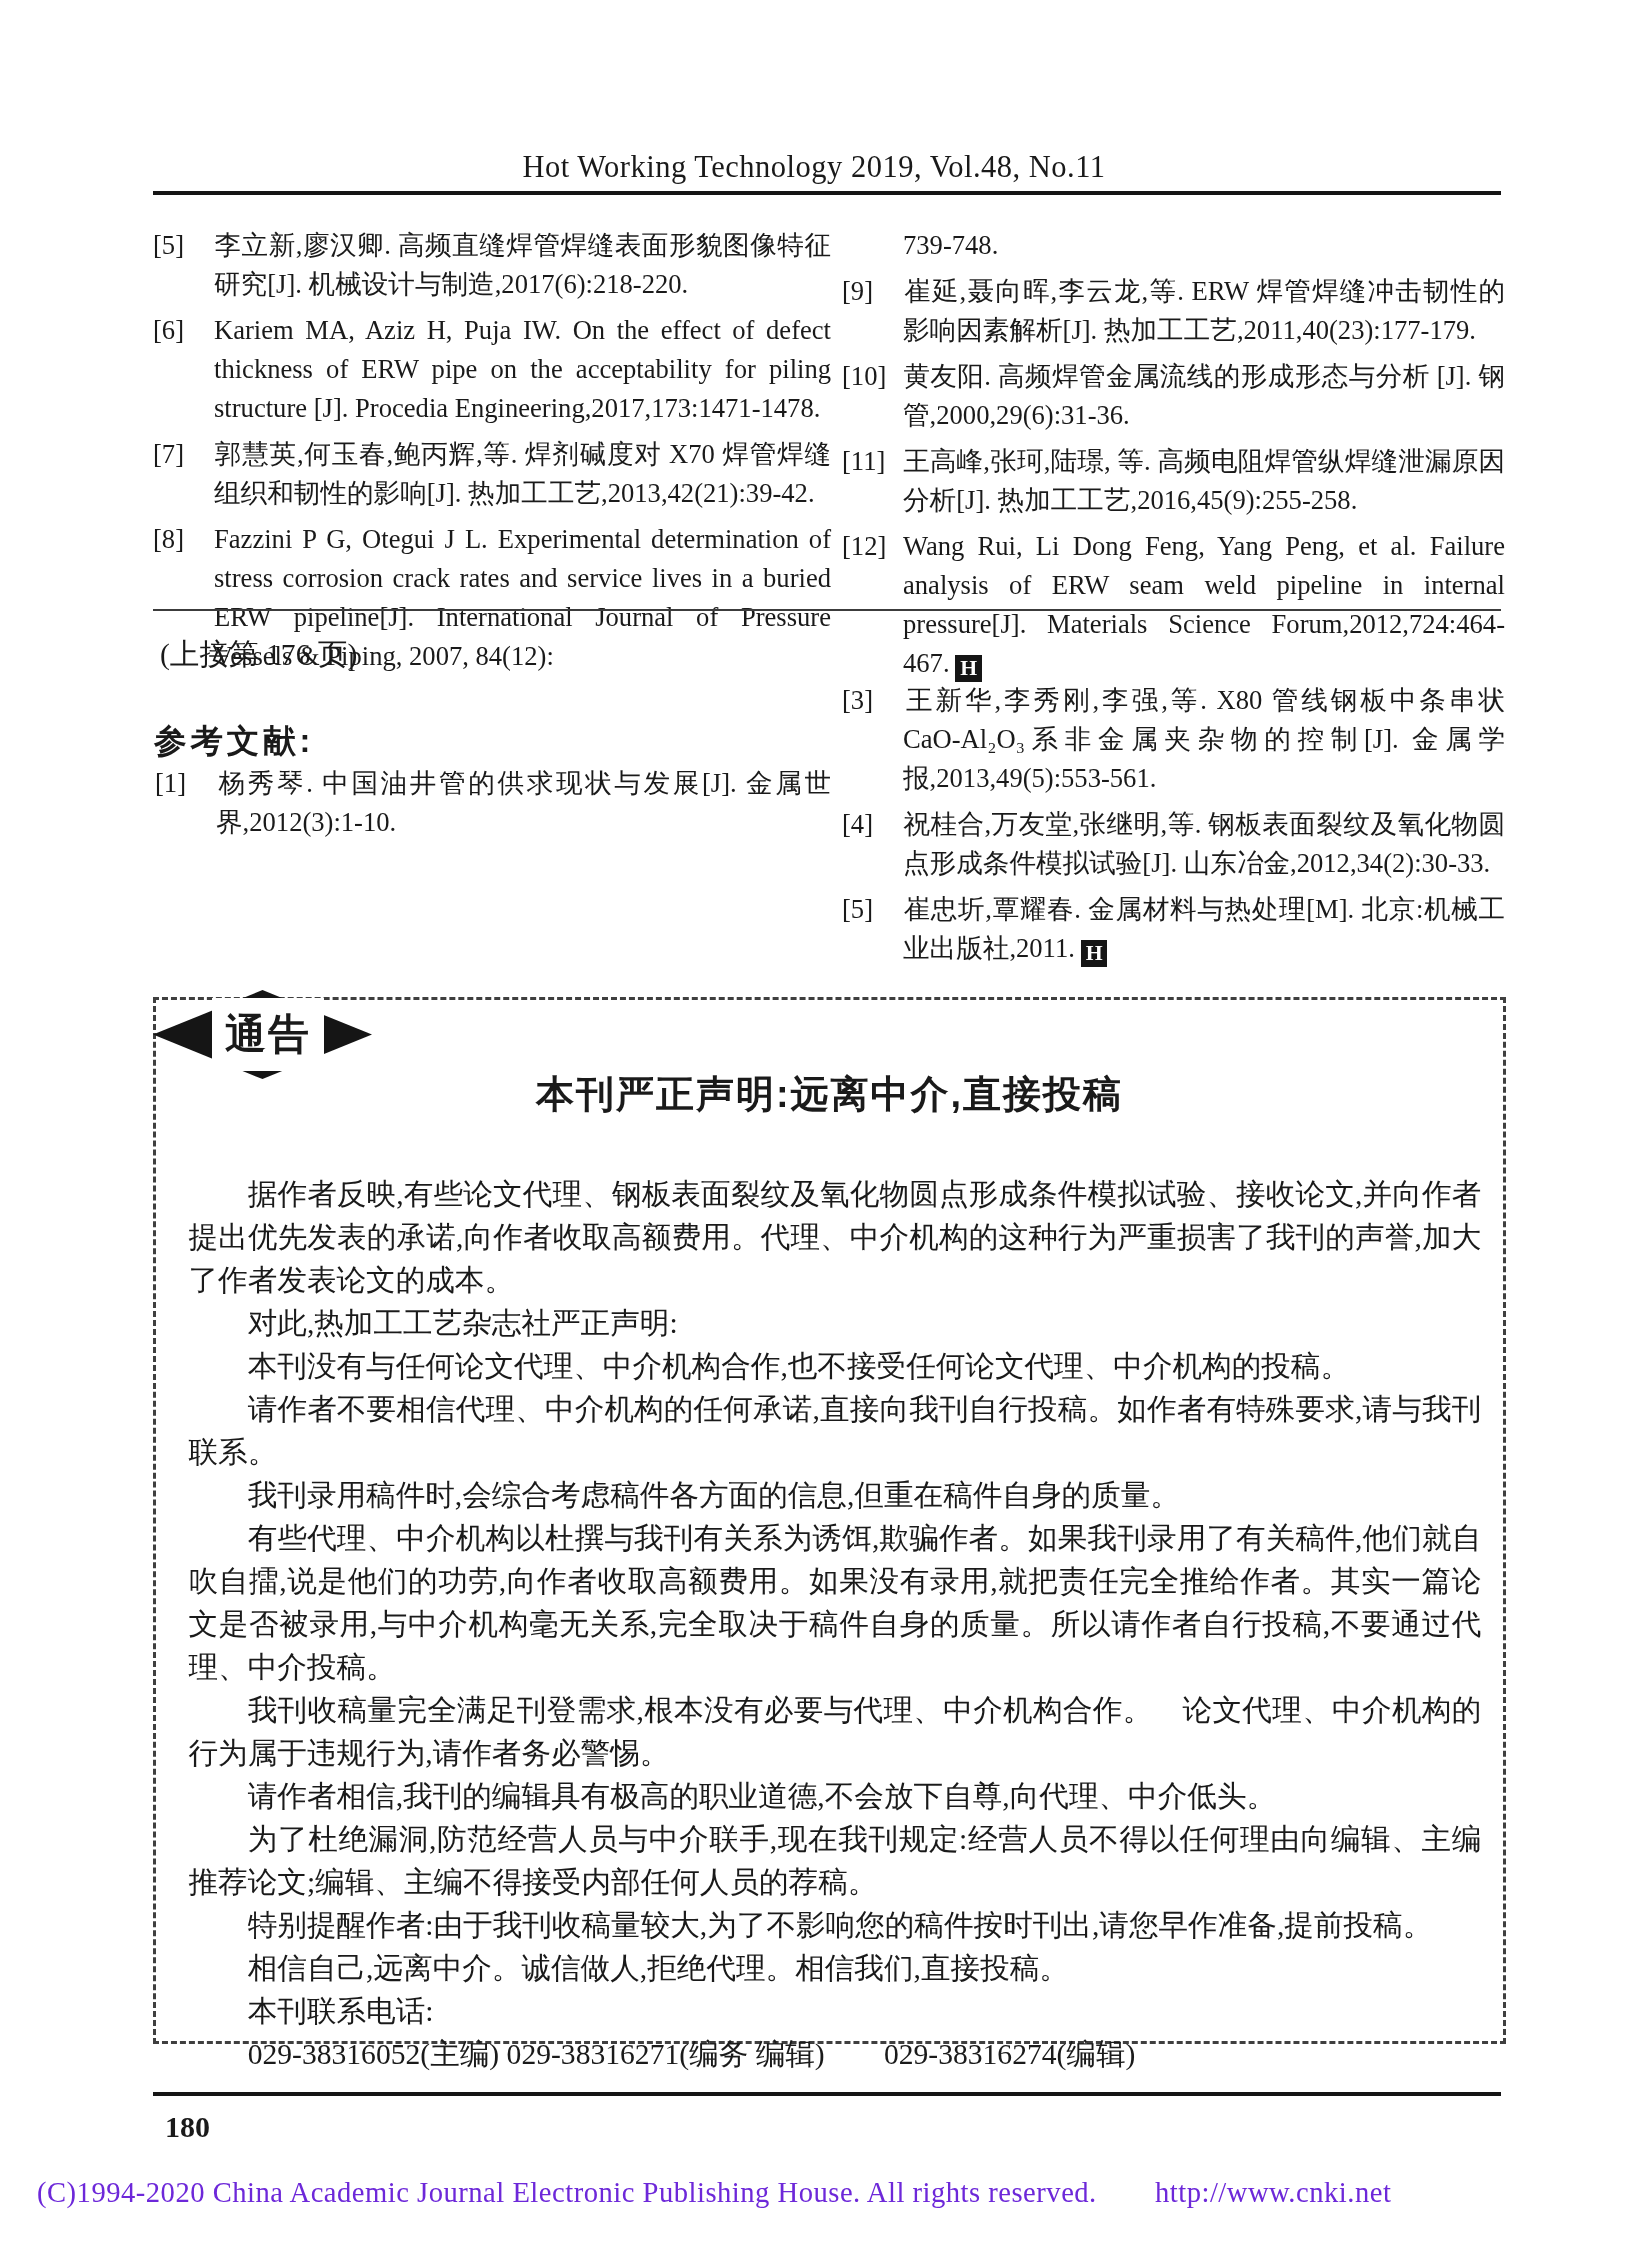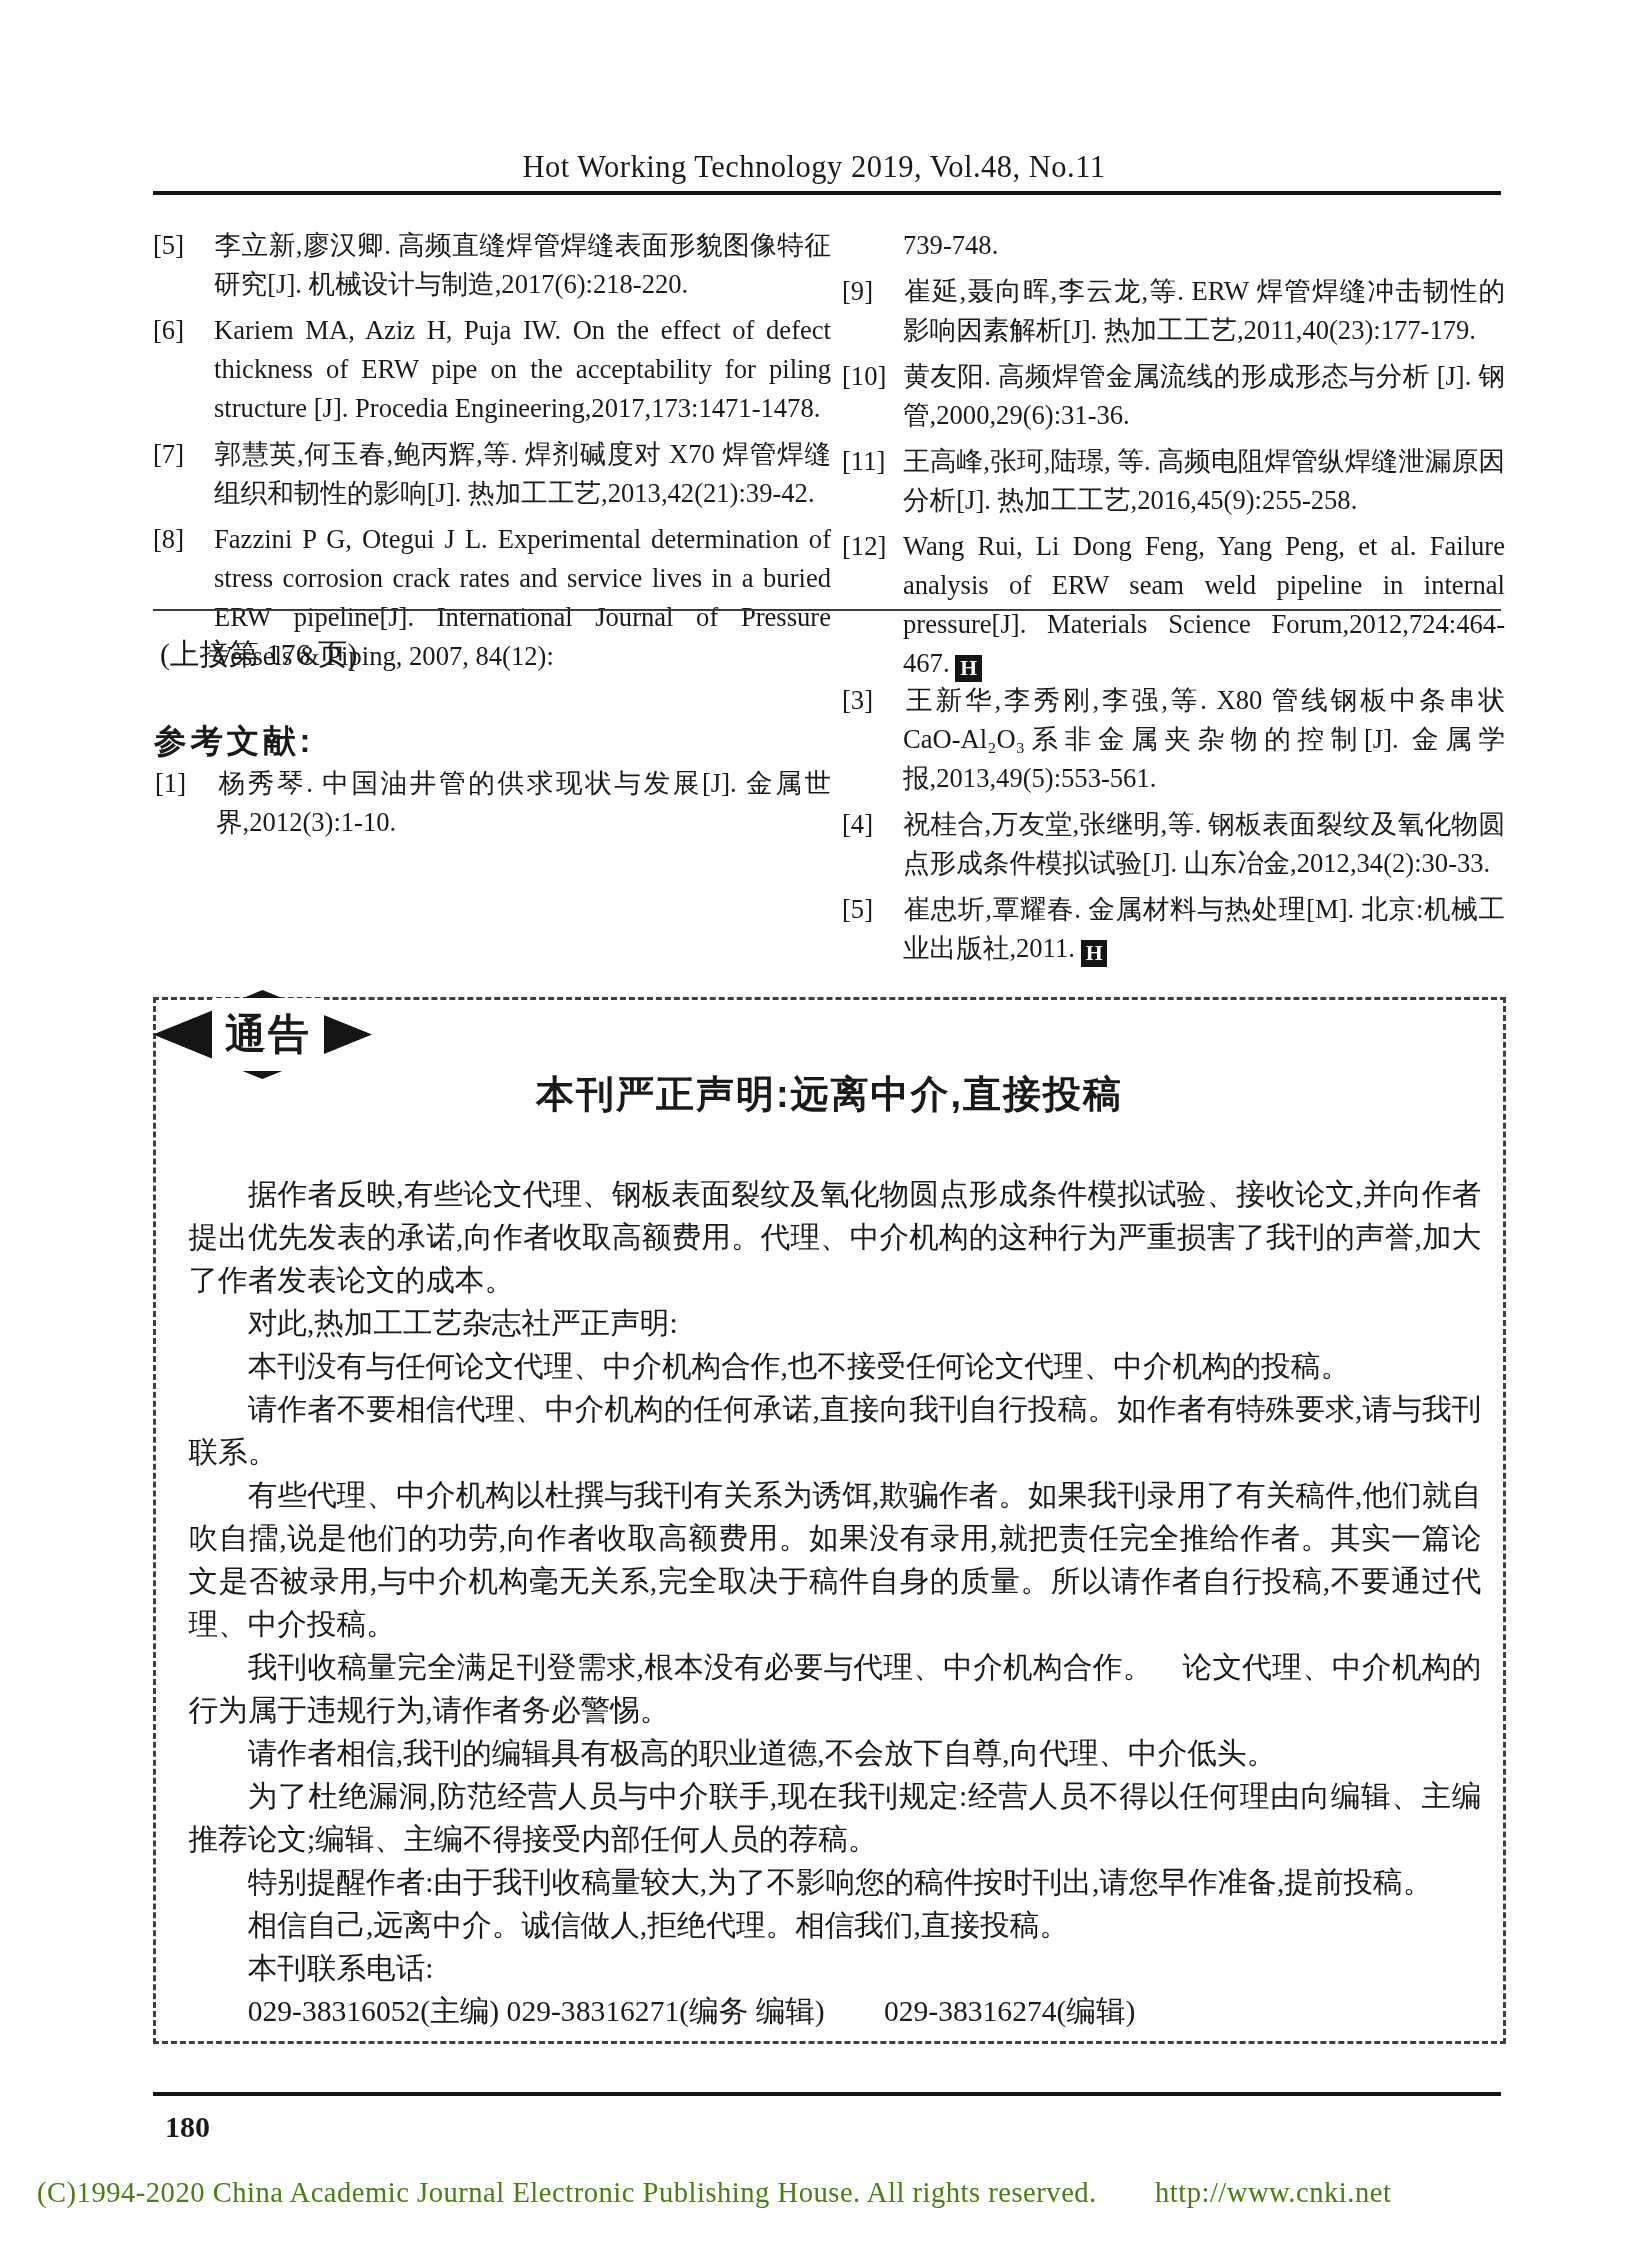--- a/index.html
+++ b/index.html
@@ -61,21 +61,21 @@
     font-size:29.6px; line-height:43px; text-align:justify;
   }
   .bp { text-indent:2em; }
 
   .page-number {
     position:absolute; left:165px; top:2110px;
     font-size:30px; font-weight:bold;
   }
   .footer {
     position:absolute; left:37px; top:2173px;
-    font-size:28.6px; color:#4d7c0f; letter-spacing:0.5px;
+    font-size:28.6px; color:#6d28d9; letter-spacing:0.5px;
   }
 </style>
 </head>
 <body>
 
 <div class="page">
 
   <div class="header">Hot Working Technology  2019, Vol.48, No.11</div>
   <div class="rule rule-header"></div>
 
@@ -111,20 +111,21 @@
     <div class="badge">
       <div class="diamond"></div>
       <div class="inner">通告</div>
     </div>
     <div class="notice-title">本刊严正声明:远离中介,直接投稿</div>
     <div class="notice-body" id="notice-body">
         <p class="bp">据作者反映,有些论文代理、钢板表面裂纹及氧化物圆点形成条件模拟试验、接收论文,并向作者提出优先发表的承诺,向作者收取高额费用。代理、中介机构的这种行为严重损害了我刊的声誉,加大了作者发表论文的成本。</p>
         <p class="bp">对此,热加工工艺杂志社严正声明:</p>
         <p class="bp">本刊没有与任何论文代理、中介机构合作,也不接受任何论文代理、中介机构的投稿。</p>
         <p class="bp">请作者不要相信代理、中介机构的任何承诺,直接向我刊自行投稿。如作者有特殊要求,请与我刊联系。</p>
+        <p class="bp">我刊录用稿件时,会综合考虑稿件各方面的信息,但重在稿件自身的质量。</p>
         <p class="bp">有些代理、中介机构以杜撰与我刊有关系为诱饵,欺骗作者。如果我刊录用了有关稿件,他们就自吹自擂,说是他们的功劳,向作者收取高额费用。如果没有录用,就把责任完全推给作者。其实一篇论文是否被录用,与中介机构毫无关系,完全取决于稿件自身的质量。所以请作者自行投稿,不要通过代理、中介投稿。</p>
         <p class="bp">我刊收稿量完全满足刊登需求,根本没有必要与代理、中介机构合作。　论文代理、中介机构的行为属于违规行为,请作者务必警惕。</p>
         <p class="bp">请作者相信,我刊的编辑具有极高的职业道德,不会放下自尊,向代理、中介低头。</p>
         <p class="bp">为了杜绝漏洞,防范经营人员与中介联手,现在我刊规定:经营人员不得以任何理由向编辑、主编推荐论文;编辑、主编不得接受内部任何人员的荐稿。</p>
         <p class="bp">特别提醒作者:由于我刊收稿量较大,为了不影响您的稿件按时刊出,请您早作准备,提前投稿。</p>
         <p class="bp">相信自己,远离中介。诚信做人,拒绝代理。相信我们,直接投稿。</p>
         <p class="bp">本刊联系电话:</p>
         <p class="bp">029-38316052(主编) 029-38316271(编务 编辑)　　029-38316274(编辑)</p>
       </div>
   </div>

